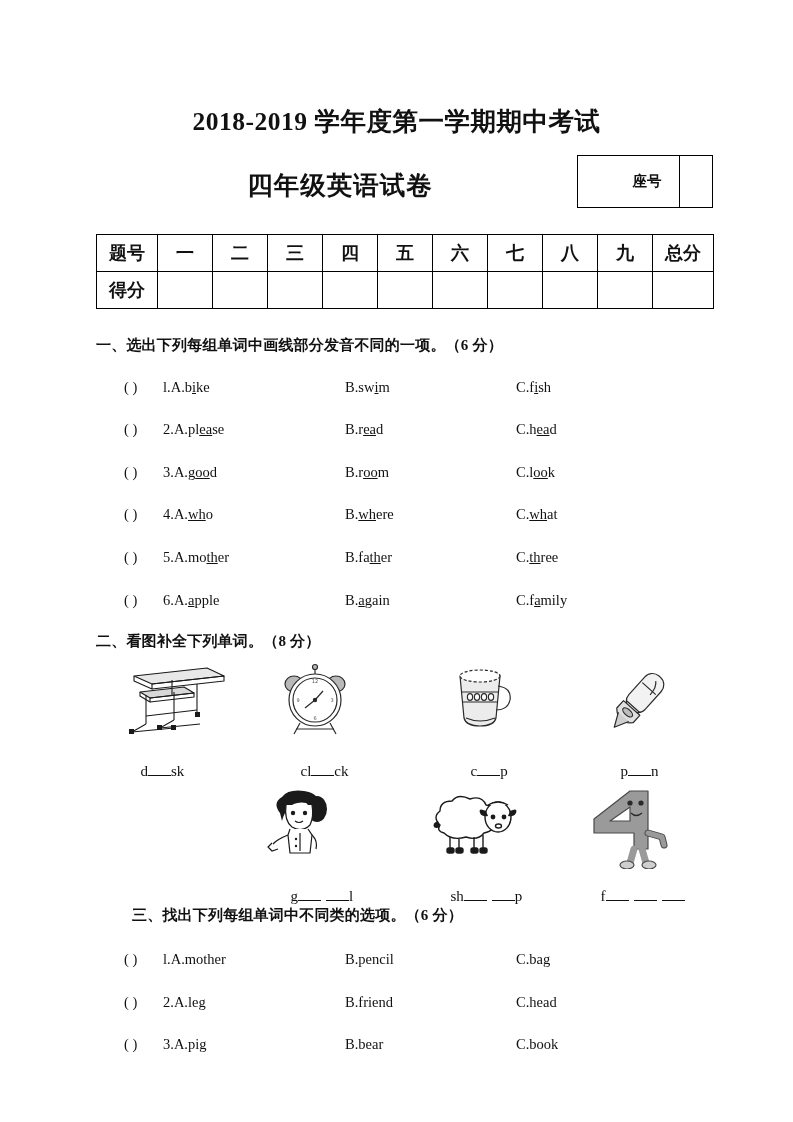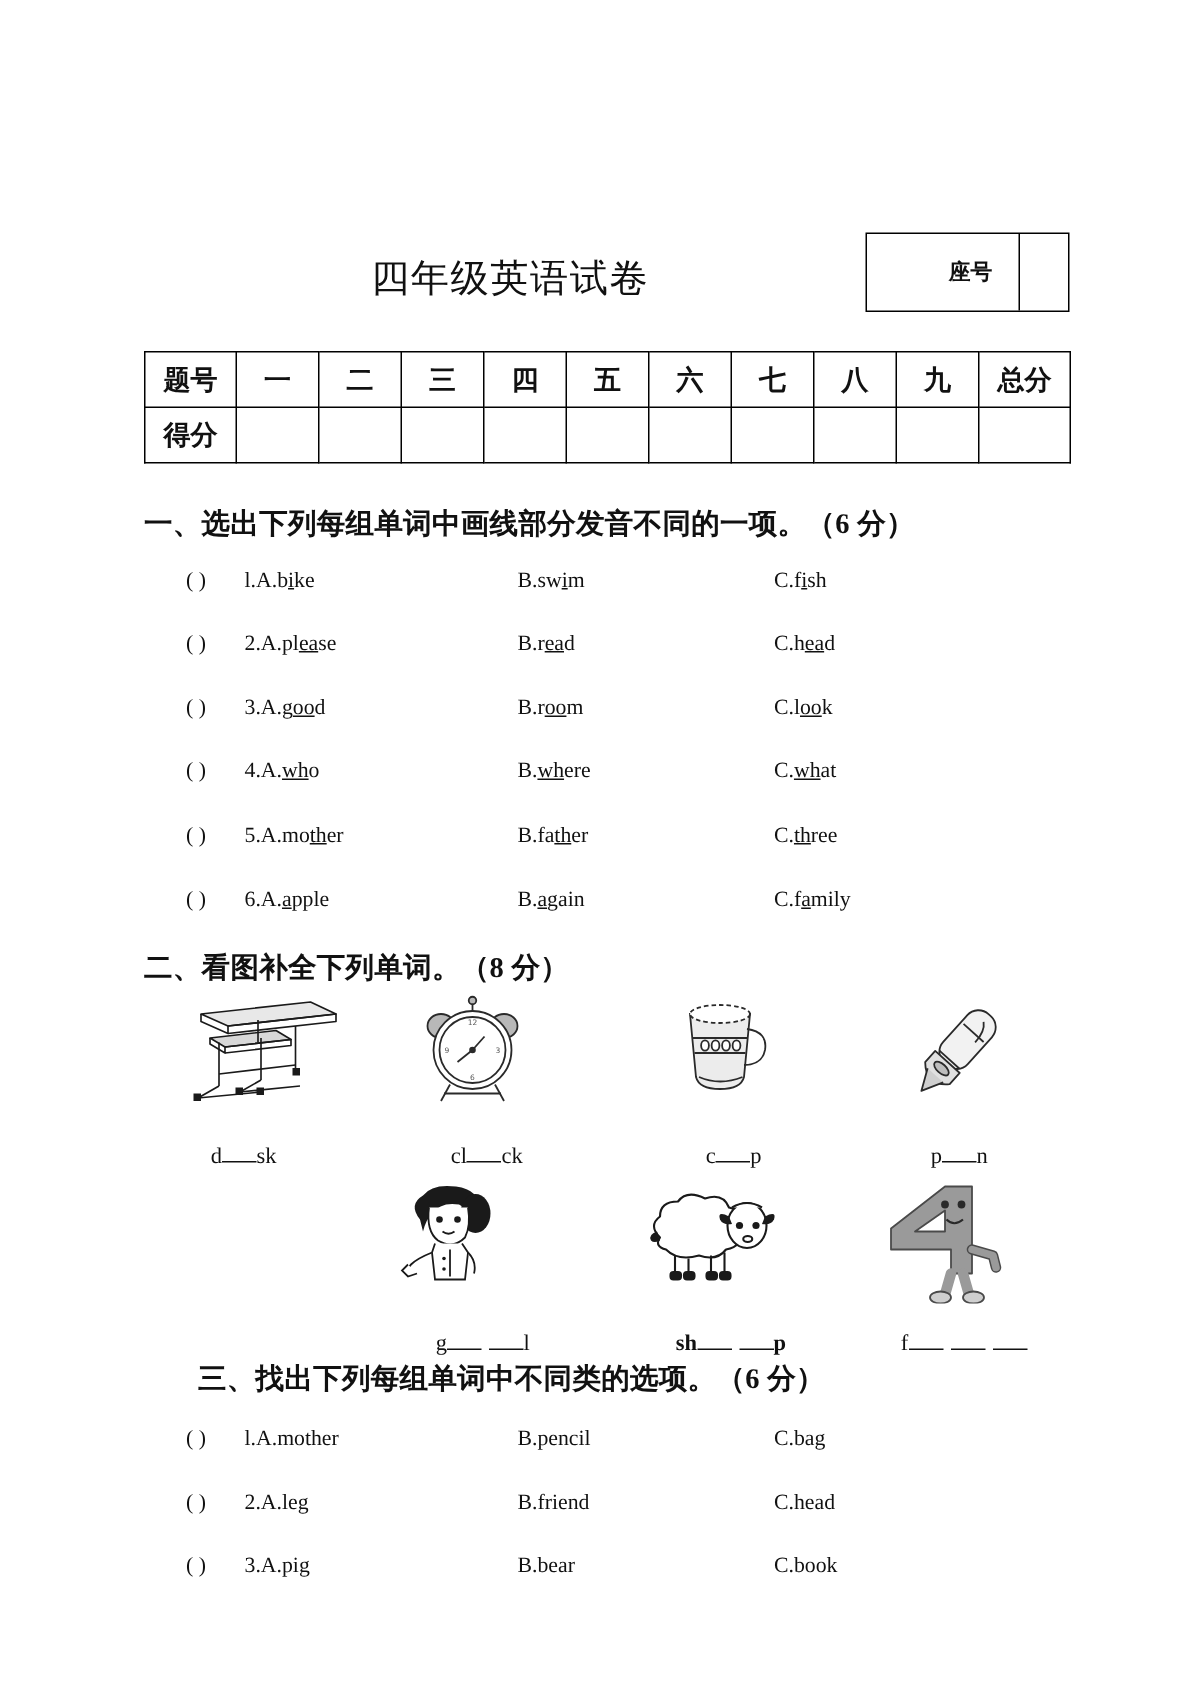--- a/index.html
+++ b/index.html
@@ -33,21 +33,21 @@
     font-weight: bold;
     letter-spacing: 0.5px;
     font-family: "Liberation Serif", "DejaVu Serif", serif;
   }
   .title-sub {
     position: absolute;
     left: 110px; top: 168px;
     width: 460px;
     text-align: center;
     font-size: 25.5px;
-    font-weight: normal;
+    font-weight: bold;
     letter-spacing: 1px;
   }
 
   
   .seat-box {
     position: absolute;
     left: 577px; top: 155px;
     width: 136px;
     height: 53px;
     border: 1.4px solid #000;
@@ -86,21 +86,21 @@
     padding: 0;
   }
   .score-table td.head-cell { width: 60px; }
   .score-table td.num-cell  { width: 54px; }
   .score-table td.total-cell{ width: 60px; border-radius: 15px; }
 
   
   .sec-head {
     position: absolute;
     left: 96px;
-    font-size: 19px;
+    font-size: 15px;
     font-weight: bold;
     letter-spacing: 0.2px;
     white-space: nowrap;
   }
 
   
   .choice-row {
     position: absolute;
     left: 0;
     width: 793px;
@@ -157,20 +157,21 @@
     vertical-align: baseline;
   }
   .b-md { width: 23px; }
   .gap { display: inline-block; width: 5px; }
 </style>
 </head>
 <body>
 
 <div class="page">
 
+  <div class="title-main">2018-2019 学年度第一学期期中考试</div>
   <div class="title-sub">四年级英语试卷</div>
 
   <div class="seat-box">
     <div class="seat-label">座号</div>
     <div class="seat-value"></div>
   </div>
 
   <table class="score-table">
     <tbody>
       <tr>
@@ -373,21 +374,21 @@
           <path d="M50,48 Q56,54 54,62" fill="#ffffff"></path>
           <path d="M10,56 L6,60 L10,64 L16,62" fill="#ffffff"></path>
         </g>
       </svg>
     </div>
     <div class="pic-word">
       <span>g</span><span class="blank b-md"></span><span class="gap"></span><span class="blank b-md"></span><span>l</span>
     </div>
   </div>
 
-  <div class="pic-cell" style="left:422px; top:787px;font-weight:bold;">
+  <div class="pic-cell" style="left:422px; top:787px;">
     <div class="pic-art">
       <svg width="150" height="82" viewBox="0 0 150 82">
         <g stroke="#1a1a1a" stroke-width="1.4" fill="none" stroke-linejoin="round">
           <path d="M18,38 Q10,30 18,24 Q18,14 30,14 Q36,6 48,12 Q60,8 64,18 Q74,20 72,32 Q74,44 62,46 Q56,54 44,50 Q30,54 22,46 Q14,44 18,38 Z" fill="#ffffff"></path>
           <ellipse cx="76" cy="30" rx="13" ry="15" fill="#ffffff"></ellipse>
           <path d="M64,24 Q56,20 58,26 Q60,30 66,29" fill="#1a1a1a" stroke="none"></path>
           <path d="M88,24 Q96,20 94,26 Q92,30 86,29" fill="#1a1a1a" stroke="none"></path>
           <path d="M66,18 Q76,12 86,18" fill="#ffffff"></path>
           <circle cx="71" cy="30" r="2.4" fill="#1a1a1a" stroke="none"></circle>
           <circle cx="82" cy="30" r="2.4" fill="#1a1a1a" stroke="none"></circle>

